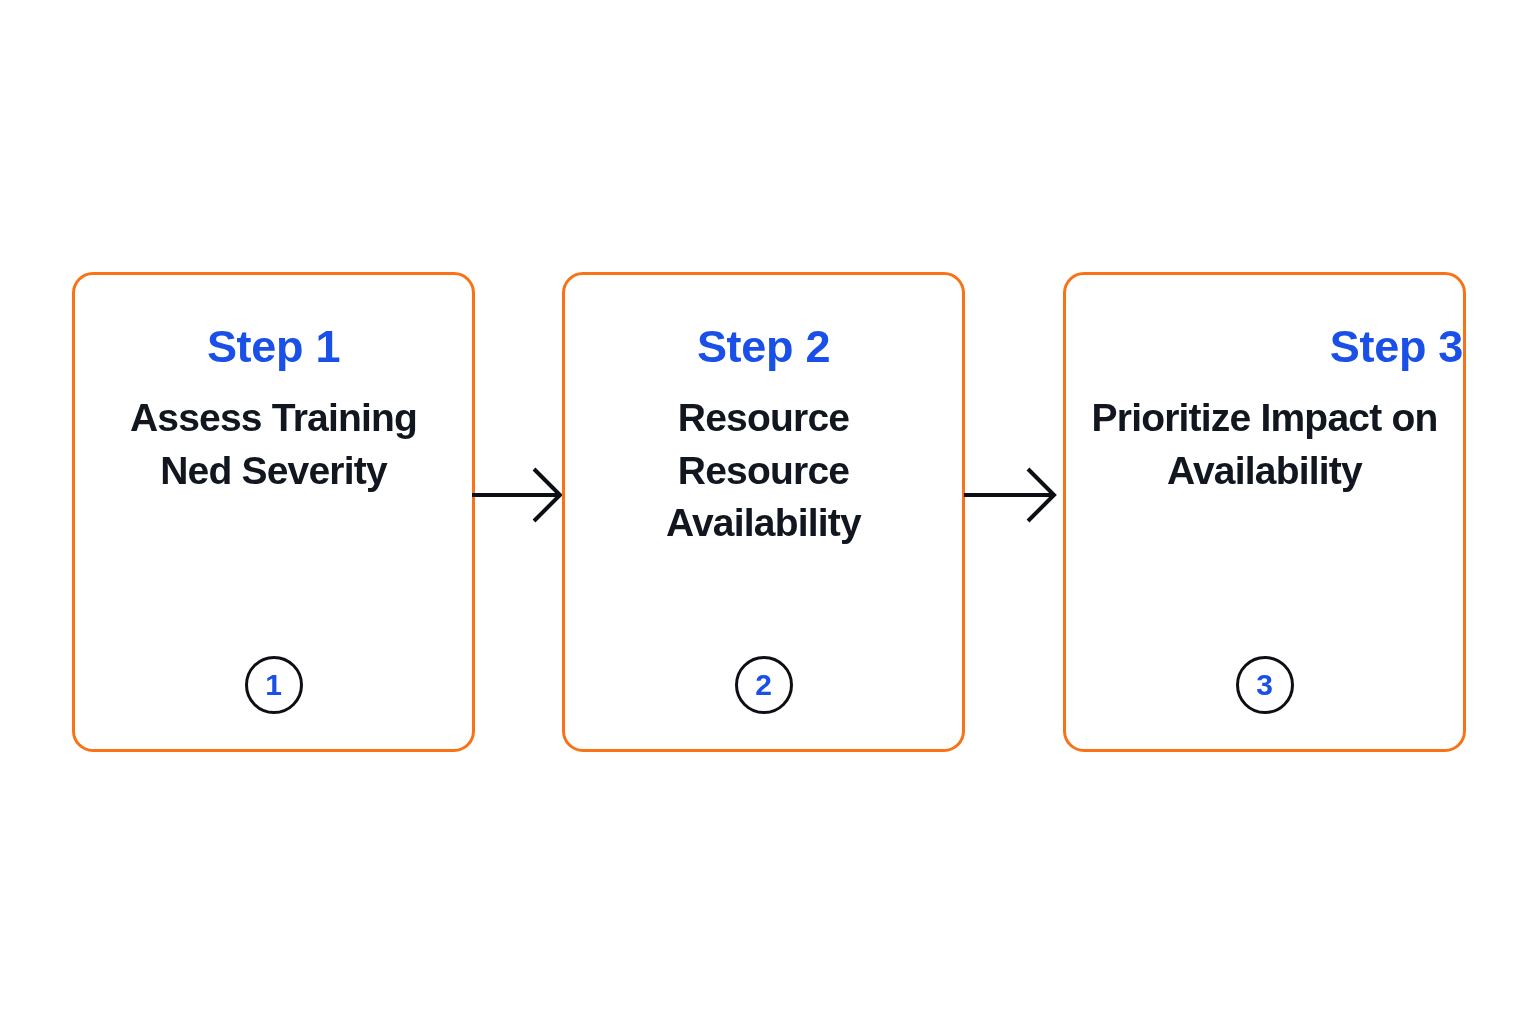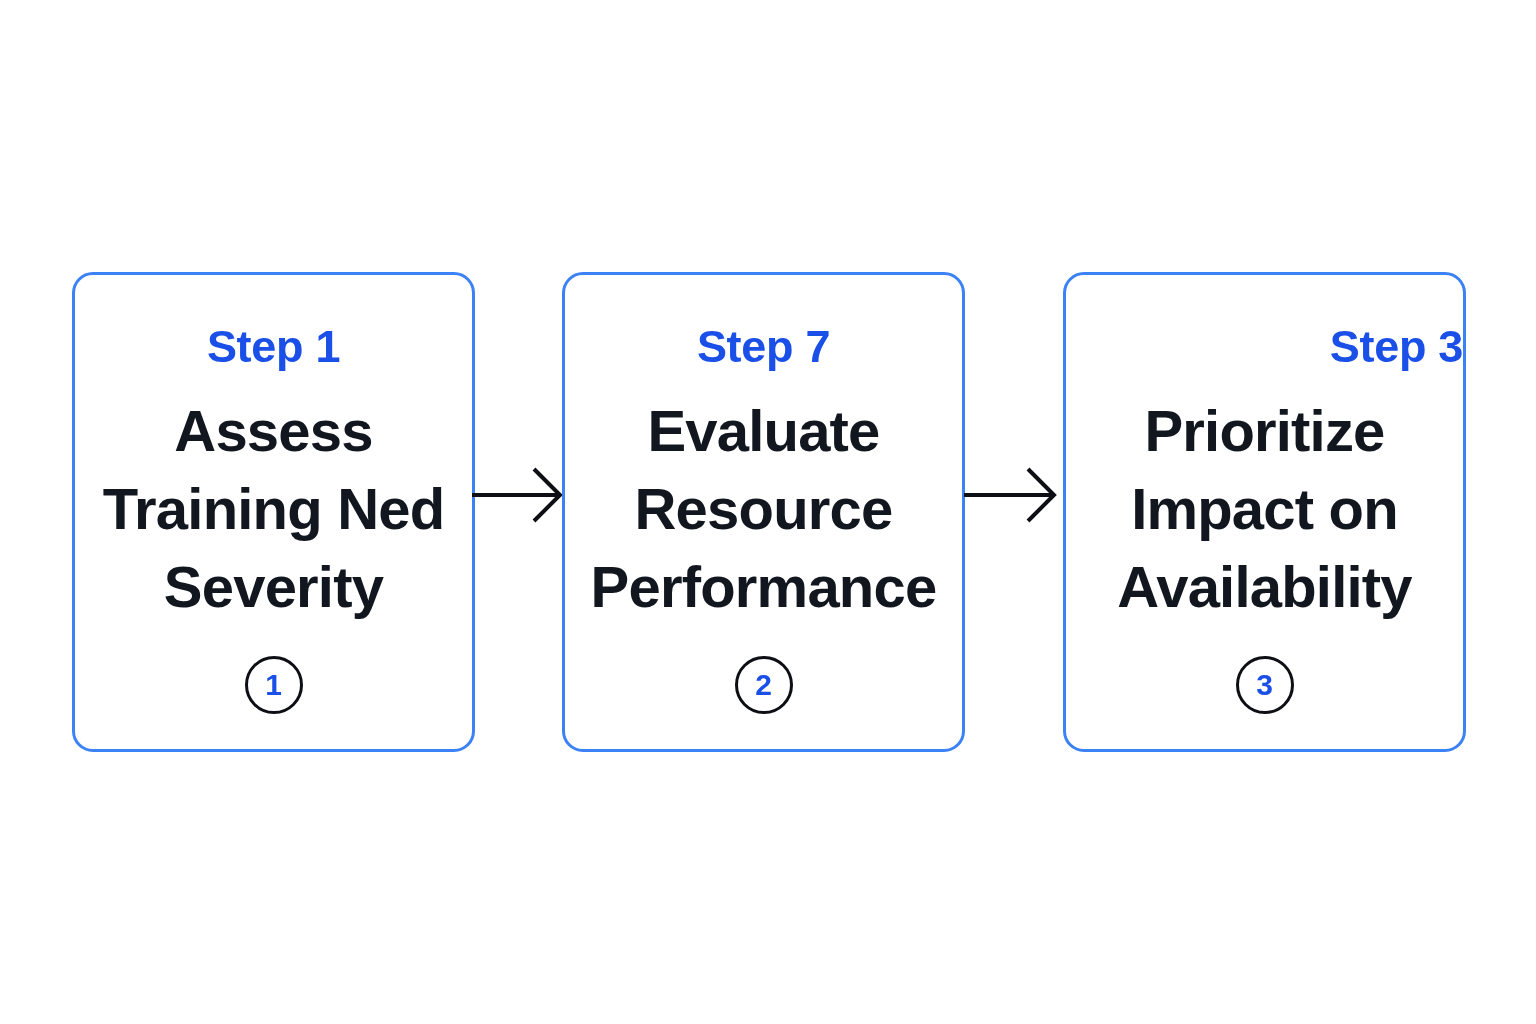--- a/index.html
+++ b/index.html
@@ -20,21 +20,21 @@
     background: #ffffff;
   }
 
   
   .step-card {
     position: absolute;
     top: 272px;
     width: 403px;
     height: 480px;
     box-sizing: border-box;
-    border: 3px solid #3b82f6;
+    border: 3px solid #f97316;
     border-radius: 21px;
     background: #ffffff;
     display: flex;
     flex-direction: column;
     align-items: center;
   }
   .card-1 { left: 72px; }
   .card-2 { left: 562px; }
   .card-3 { left: 1063px; align-items: flex-end; }
 
@@ -47,21 +47,21 @@
     letter-spacing: -0.3px;
     text-align: center;
     white-space: nowrap;
   }
 
   .step-title {
     margin-top: 22px;
     width: 100%;
     padding: 0 24px;
     box-sizing: border-box;
-    font-size: 58px;
+    font-size: 39px;
     font-weight: 700;
     line-height: 1.34;
     color: #11161f;
     letter-spacing: -0.8px;
     text-align: center;
     word-break: normal;
   }
 
   .badge-wrap {
     position: absolute;
@@ -111,22 +111,22 @@
   </div>
 
   <div class="connector conn-1">
     <svg width="92" height="70" viewBox="0 0 92 70">
       <line x1="0" y1="35" x2="88" y2="35" stroke="#0d0f14" stroke-width="4"></line>
       <polyline points="62,9 88,35 62,61" fill="none" stroke="#0d0f14" stroke-width="4" stroke-linecap="butt" stroke-linejoin="miter"></polyline>
     </svg>
   </div>
 
   <div class="step-card card-2">
-    <div class="step-label">Step 7</div>
-    <div class="step-title">Evaluate Resource Performance</div>
+    <div class="step-label">Step 2</div>
+    <div class="step-title">Resource Resource Availability</div>
     <div class="badge-wrap">
       <div class="badge">2</div>
     </div>
   </div>
 
   <div class="connector conn-2">
     <svg width="101" height="70" viewBox="0 0 101 70">
       <line x1="0" y1="35" x2="90" y2="35" stroke="#0d0f14" stroke-width="4"></line>
       <polyline points="64,9 90,35 64,61" fill="none" stroke="#0d0f14" stroke-width="4" stroke-linecap="butt" stroke-linejoin="miter"></polyline>
     </svg>

